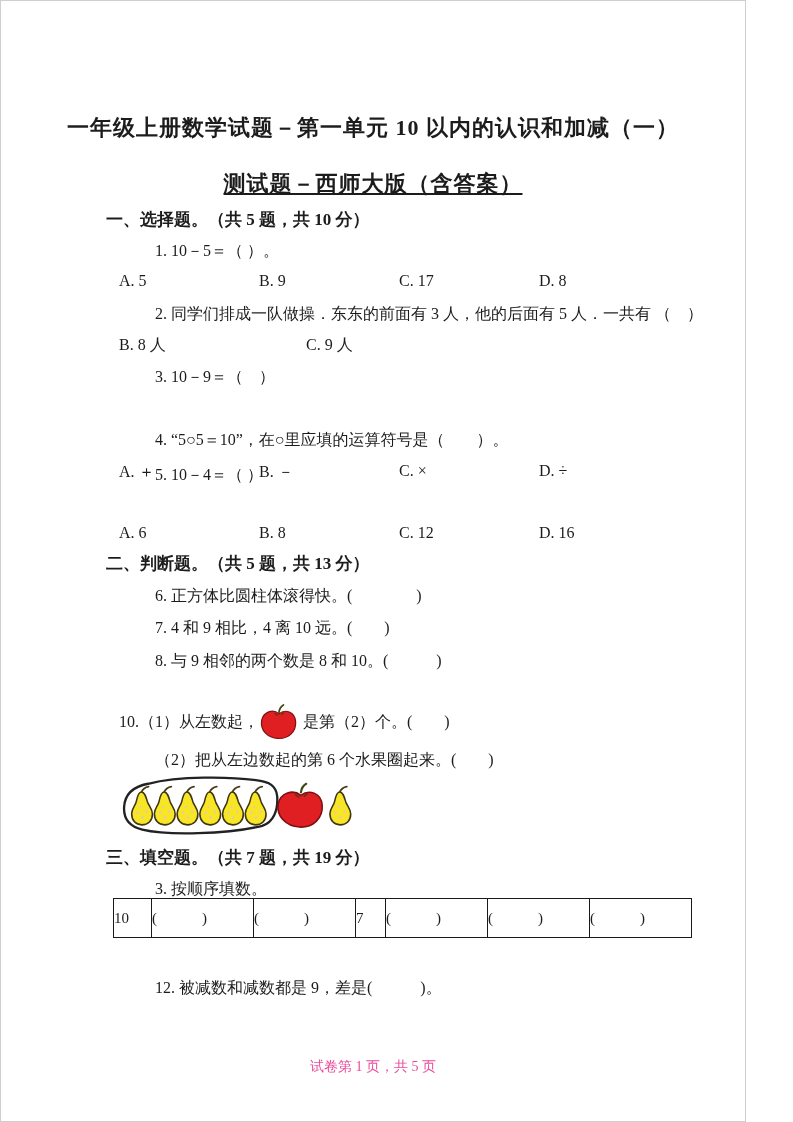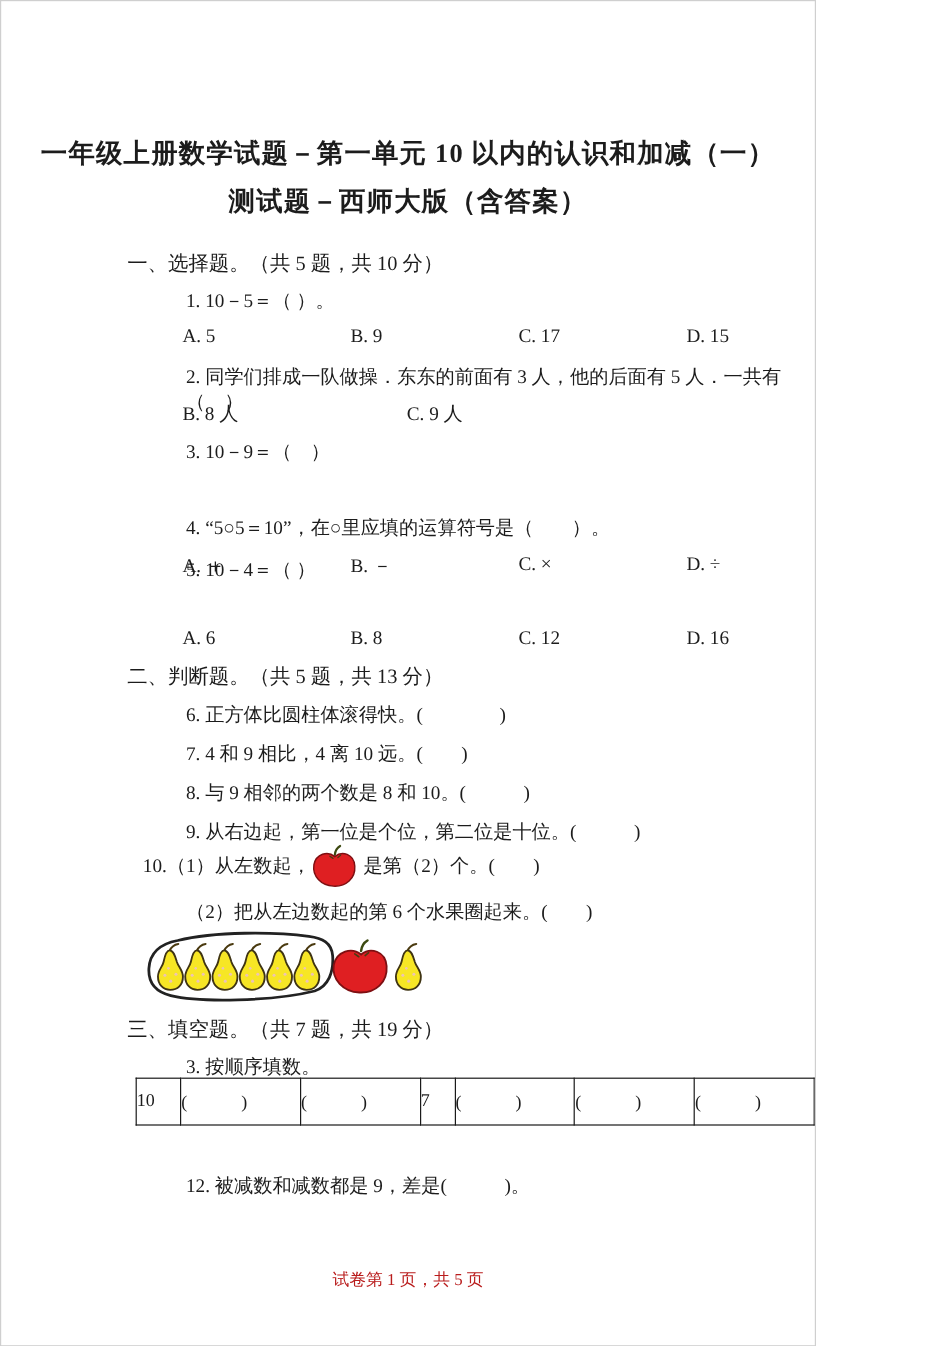--- a/index.html
+++ b/index.html
@@ -1,43 +1,43 @@
 <!DOCTYPE html>
 <html><head>
 <meta charset="utf-8">
 <style>
   html,body{margin:0;padding:0;background:#fff;}
   .page{
     position:relative;
-    width:680px;height:1122px;
+    width:746px;height:1122px;
     box-sizing:border-box;
     background:#ffffff;
     border:1px solid #cfcfcf;
     font-family:"Liberation Serif","DejaVu Serif",serif;
     color:#1c1c1c;
     overflow:hidden;
   }
   .title{
     position:absolute;left:0;width:100%;
     text-align:center;font-weight:700;font-size:22px;
     white-space:pre-wrap;letter-spacing:1px;
   }
   .title.l1{top:112px;}
-  .title.l2{top:152px;}
+  .title.l2{top:168px;text-decoration:underline;}
   .sec{
     position:absolute;left:105px;
-    font-weight:400;font-size:17px;white-space:pre-wrap;text-align:center;
+    font-weight:700;font-size:17px;white-space:pre-wrap;text-align:center;
   }
   .q{
     position:absolute;left:118px;
     font-size:16px;white-space:pre-wrap;margin-left:36px;
   }
   .opts{
     position:absolute;left:118px;display:flex;
-    font-size:16px;white-space:pre-wrap;margin-left:33px;
+    font-size:16px;white-space:pre-wrap;
   }
   .opts.w4 .opt{width:140px;}
   .opts.w3 .opt{width:187px;}
   .q10row{
     position:absolute;left:118px;top:698px;height:46px;
     display:flex;align-items:center;font-size:16px;white-space:pre-wrap;
   }
   .fruitfig{position:absolute;left:120px;top:772px;}
   .filltable{
     position:absolute;left:112px;top:897px;
@@ -46,39 +46,39 @@
   .filltable td{
     border:1.5px solid #1a1a1a;
     height:38px;text-align:left;vertical-align:middle;
     font-size:15px;white-space:pre;padding:0;
   }
   .filltable td.n1{width:37px;}
   .filltable td.n2{width:29px;}
   .filltable td.w{width:101px;}
   .footer{
     position:absolute;left:0;top:1057px;width:100%;
-    text-align:center;font-size:14px;color:#b91c1c;white-space:pre-wrap;
+    text-align:center;font-size:14px;color:#ec4899;white-space:pre-wrap;
   }
 </style>
 </head>
 <body>
 
 <div class="page">
 
   <div class="title l1">一年级上册数学试题－第一单元 10 以内的认识和加减（一）</div>
   <div class="title l2">测试题－西师大版（含答案）</div>
 
   <div class="sec" style="top:207px">一、选择题。（共 5 题，共 10 分）</div>
 
   <div class="q" style="top:240px">1. 10－5＝（ ）。</div>
   <div class="opts w4" style="top:271px">
     <span class="opt">A. 5</span>
     <span class="opt">B. 9</span>
     <span class="opt">C. 17</span>
-    <span class="opt">D. 15</span>
+    <span class="opt">D. 8</span>
   </div>
 
   <div class="q" style="top:303px">2. 同学们排成一队做操．东东的前面有 3 人，他的后面有 5 人．一共有 （　）</div>
   <div class="opts w3" style="top:334px">
     <span class="opt">B. 8 人</span>
     <span class="opt">C. 9 人</span>
   </div>
 
   <div class="q" style="top:366px">3. 10－9＝（　）</div>
 
@@ -95,21 +95,20 @@
     <span class="opt">A. 6</span>
     <span class="opt">B. 8</span>
     <span class="opt">C. 12</span>
     <span class="opt">D. 16</span>
   </div>
 
   <div class="sec" style="top:551px">二、判断题。（共 5 题，共 13 分）</div>
   <div class="q" style="top:585px">6. 正方体比圆柱体滚得快。(　　　　)</div>
   <div class="q" style="top:617px">7. 4 和 9 相比，4 离 10 远。(　　)</div>
   <div class="q" style="top:650px">8. 与 9 相邻的两个数是 8 和 10。(　　　)</div>
-  <div class="q" style="top:682px">9. 从右边起，第一位是个位，第二位是十位。(　　　)</div>
 
   <div class="q10row">
     <span>10.（1）从左数起，</span>
     <svg width="40" height="42" viewBox="-27 -28 54 52" aria-hidden="true">
       <path d="M0 -15 C 0.5 -20 2.5 -23 6 -25" fill="none" stroke="#3d4a12" stroke-width="2.4" stroke-linecap="round"></path>
       <path d="M0 -13 C -8 -20 -21 -16 -23.5 -4 C -25.5 9 -15.5 19.5 -1.5 20.2 C 12.5 21 23.5 11.5 22.5 -2.5 C 21.5 -16 8 -20 0 -13 Z" fill="#DF1F22" stroke="#7e0f12" stroke-width="1.6"></path>
       <path d="M-5.5 -13.5 L -2 -11 M 6.5 -14.5 L 3.5 -12" fill="none" stroke="#4a3a12" stroke-width="1.5" stroke-linecap="round"></path>
     </svg>
     <span> 是第（2）个。(　　)</span>
   </div>

